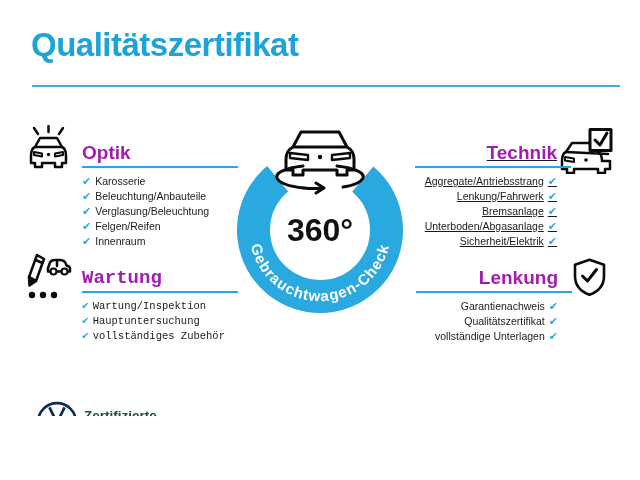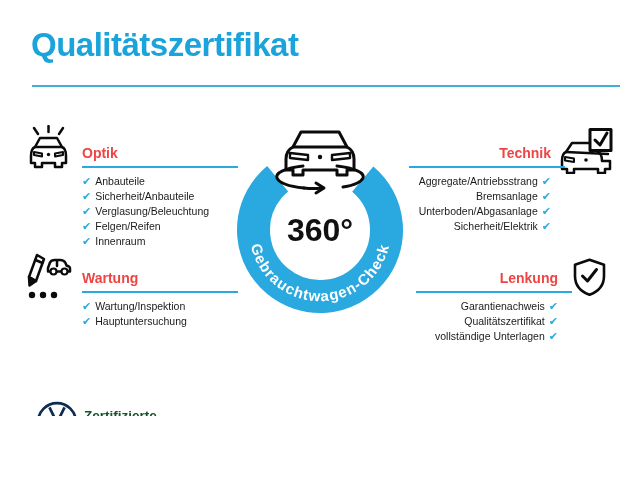--- a/index.html
+++ b/index.html
@@ -6,21 +6,21 @@
   .page{position:relative;width:640px;height:416px;background:#ffffff;overflow:hidden;
         font-family:"Liberation Sans","DejaVu Sans",sans-serif;color:#1a1a1a;}
 
   .title{position:absolute;left:31px;top:26px;font-size:33px;font-weight:bold;
          color:#1ba3db;letter-spacing:-0.5px;}
   .title-rule{position:absolute;left:32px;top:85px;width:588px;height:2px;background:#3fafda;}
 
   .section{position:absolute;width:170px;}
   .sec-left{text-align:left;}
   .sec-right{text-align:right;}
-  .sec-title{font-size:14px;font-weight:bold;color:#ef4444;height:18px;line-height:18px;}
+  .sec-title{font-size:19px;font-weight:bold;color:#a21caf;height:18px;line-height:18px;}
   .sec-rule{height:2px;background:#2aa9e0;margin-top:4px;margin-bottom:6px;width:156px;}
   .sec-left .sec-rule{margin-left:0;}
   .sec-right .sec-rule{margin-left:14px;}
   .item{height:15px;line-height:15px;font-size:10.5px;color:#1a1a1a;white-space:nowrap;}
   .chk{color:#2aa9e0;font-size:11px;font-weight:bold;}
   .sec-left .chk{margin-right:4px;}
   .sec-right .chk{margin-left:4px;}
 
   .icon{position:absolute;}
   .icon svg{display:block;}
@@ -50,67 +50,69 @@
       <path d="M10,22 L37,22"></path>
       <path d="M9,27 L17,28.5 L17,31.5 L9,30 Z" stroke-width="2"></path>
       <path d="M38,27 L30,28.5 L30,31.5 L38,30 Z" stroke-width="2"></path>
       <circle cx="23.5" cy="29.5" r="1.7" fill="#0b0b0c" stroke="none"></circle>
     </svg>
   </div>
 
   <div class="section sec-left" style="left:82px;top:144px;">
     <div class="sec-title">Optik</div>
     <div class="sec-rule"></div>
-    <div class="item"><span class="chk">✔</span><span>Anbauteile</span></div>
-    <div class="item"><span class="chk">✔</span><span>Sicherheit/Anbauteile</span></div>
+    <div class="item"><span class="chk">✔</span><span>Karosserie</span></div>
+    <div class="item"><span class="chk">✔</span><span>Beleuchtung/Anbauteile</span></div>
     <div class="item"><span class="chk">✔</span><span>Verglasung/Beleuchtung</span></div>
     <div class="item"><span class="chk">✔</span><span>Felgen/Reifen</span></div>
     <div class="item"><span class="chk">✔</span><span>Innenraum</span></div>
   </div>
 
   <div class="icon" style="left:559px;top:128px;">
     <svg width="54" height="46" viewBox="0 0 54 46" fill="none" stroke="#0b0b0c" stroke-width="2.5" stroke-linecap="round" stroke-linejoin="round">
       <path d="M13,15 L33,15 L39,24 C41.5,25 43,28 43,33 L51,33 L51,41 L46,41 L46,45 L39,45 L39,41 L15,41 L15,45 L8,45 L8,41 L3,41 L3,33 C3,28 4.5,25 7,24 Z"></path>
       <path d="M7,24 L49,26"></path>
       <path d="M6,29 L15,30.5 L15,34 L6,32.5 Z" stroke-width="2"></path>
       <circle cx="27" cy="32" r="1.8" fill="#0b0b0c" stroke="none"></circle>
       <rect x="31" y="1.5" width="21" height="21" fill="#ffffff" stroke-width="3"></rect>
       <path d="M36,12 L41,17 L48,5" stroke-width="3"></path>
     </svg>
   </div>
 
-  <div class="section sec-right" style="right:89px;top:144px;width:156px;">
+  <div class="section sec-right" style="right:83px;top:144px;width:156px;text-decoration:underline;">
     <div class="sec-title">Technik</div>
     <div class="sec-rule"></div>
     <div class="item"><span>Aggregate/Antriebsstrang</span><span class="chk">✔</span></div>
+    <div class="item"><span>Lenkung/Fahrwerk</span><span class="chk">✔</span></div>
     <div class="item"><span>Bremsanlage</span><span class="chk">✔</span></div>
     <div class="item"><span>Unterboden/Abgasanlage</span><span class="chk">✔</span></div>
     <div class="item"><span>Sicherheit/Elektrik</span><span class="chk">✔</span></div>
   </div>
 
   <div class="icon" style="left:24px;top:252px;">
     <svg width="48" height="50" viewBox="0 0 48 50" fill="none" stroke="#0b0b0c" stroke-width="2.5" stroke-linecap="round" stroke-linejoin="round">
       <path d="M13,3 L20,7 L12,29 L5,25 Z"></path>
       <path d="M11.5,8 L18.5,11"></path>
       <path d="M12,29 L5,25 L5.5,33.5 Z" fill="#0b0b0c"></path>
       <path d="M24,19.5 L24,16 L26,10.5 C27,8.5 28.5,8 31,8 L36,8 C39,8 40.5,9 41.5,11 L42.5,13.5 L45,14.5 C46,15 46,15.5 46,16.5 L46,19.5 Z"></path>
       <path d="M33,9.5 L33,14"></path>
       <circle cx="29.5" cy="19.5" r="3" fill="#ffffff" stroke-width="2.2"></circle>
       <circle cx="40.5" cy="19.5" r="3" fill="#ffffff" stroke-width="2.2"></circle>
       <circle cx="8" cy="43" r="3.2" fill="#0b0b0c" stroke="none"></circle>
       <circle cx="19" cy="43" r="3.2" fill="#0b0b0c" stroke="none"></circle>
       <circle cx="30" cy="43" r="3.2" fill="#0b0b0c" stroke="none"></circle>
     </svg>
   </div>
 
-  <div class="section sec-left" style="left:82px;top:269px;">
+  <div class="section sec-left" style="left:82px;top:269px;font-family:Liberation Mono, monospace;">
     <div class="sec-title">Wartung</div>
     <div class="sec-rule"></div>
     <div class="item"><span class="chk">✔</span><span>Wartung/Inspektion</span></div>
     <div class="item"><span class="chk">✔</span><span>Hauptuntersuchung</span></div>
+    <div class="item"><span class="chk">✔</span><span>vollständiges Zubehör</span></div>
   </div>
 
   <div class="icon" style="left:573px;top:258px;">
     <svg width="33" height="38" viewBox="0 0 33 38" fill="none" stroke="#0b0b0c" stroke-width="2.6" stroke-linecap="round" stroke-linejoin="round">
       <path d="M16.5,1.8 L31,6.8 L31,18 C31,27.5 25.5,33.5 16.5,36.8 C7.5,33.5 2,27.5 2,18 L2,6.8 Z"></path>
       <path d="M9.5,18 L14.5,23 L23.5,11.5" stroke-width="3"></path>
     </svg>
   </div>
 
   <div class="section sec-right" style="right:82px;top:269px;width:156px;">

